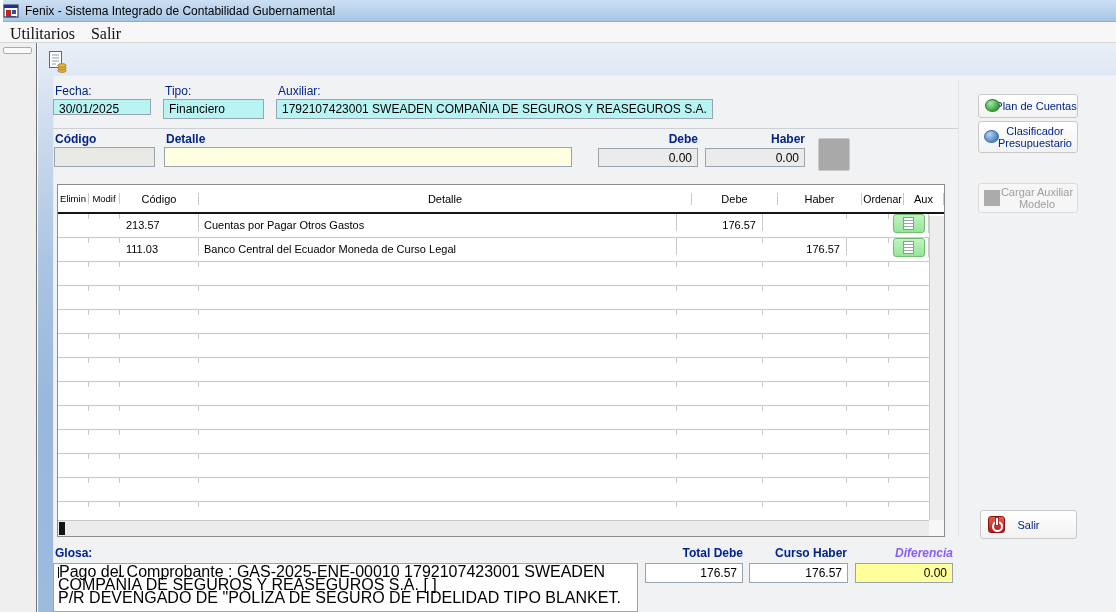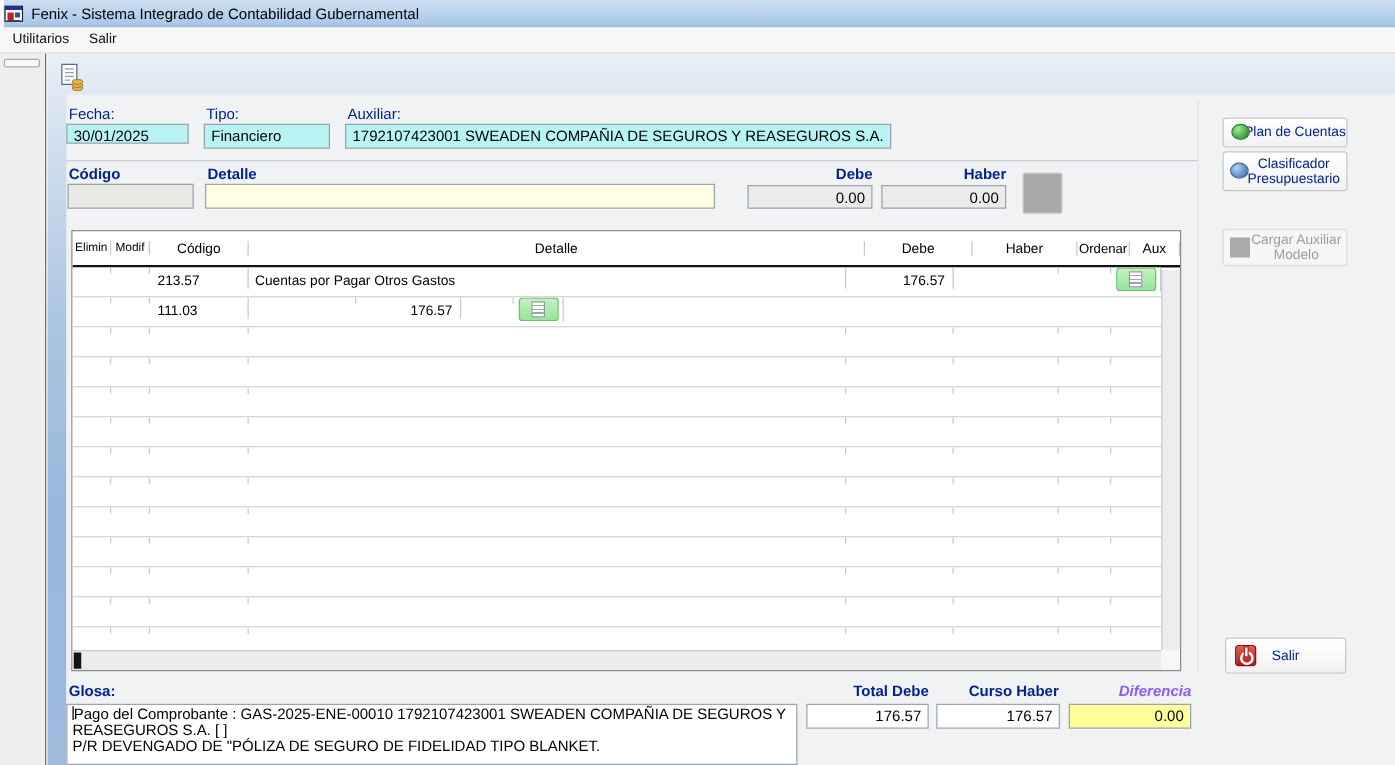--- a/index.html
+++ b/index.html
@@ -19,21 +19,21 @@
     display:flex; align-items:center; gap:6px; padding-left:0;
   }
   #titlebar .title { font-size:12px; color:#000; }
   .app-icon { width:16px; height:16px; display:inline-block; }
 
   
   #menubar {
     left:0; top:22px; width:1116px; height:21px; background:#F7F7F7;
     border-bottom:1px solid #D6D6D6; display:flex; align-items:stretch; padding-left:2px;
   }
-  .menu-item { padding:3px 8px 0 8px; font-size:11px; color:#111; cursor:default; }
+  .menu-item { padding:3px 8px 0 8px; font-size:16px; color:#111; cursor:default;font-family:Liberation Serif, serif; }
 
   
   #left-panel {
     left:0; top:43px; width:37px; height:569px; background:#EFEFEF;
     border-right:1px solid #707070;
   }
   #left-grip {
     left:3px; top:47px; width:29px; height:7px; background:#FAFAFA;
     border:1px solid #ABABAB; border-radius:2px;
   }
@@ -133,21 +133,21 @@
     border:2px solid #fff; border-radius:50%;
   }
   .power-icon::after {
     content:''; position:absolute; left:6.5px; top:1px; width:2px; height:7px;
     background:#fff; box-shadow:0 0 0 1px #B92222;
   }
 
   
   #glosa-box {
     left:53px; top:563px; width:585px; height:49px; background:#fff;
-    border:1px solid #9AA4AE; font-size:12px; line-height:13px;
+    border:1px solid #9AA4AE; font-size:16px; line-height:13px;
     padding:1px 4px; color:#000; overflow:hidden;
   }
   .caret { display:inline-block; width:1px; height:11px; background:#000; vertical-align:-1px; }
   .tot-lbl { top:546px; width:98px; text-align:right; }
   .tot-field { top:563px; height:20px; }
 </style>
 </head>
 <body>
 
 <div id="page">
@@ -241,20 +241,21 @@
         <div class="tc c-aux">
           <button class="aux-btn">
             <span class="doc-glyph"></span>
           </button>
         </div>
       </div>
       <div class="t-row">
         <div class="tc c-elimin"></div>
         <div class="tc c-modif"></div>
         <div class="tc c-codigo">111.03</div>
+        <div class="tc c-detalle">Banco Central del Ecuador Moneda de Curso Legal</div>
         <div class="tc c-debe"></div>
         <div class="tc c-haber">176.57</div>
         <div class="tc c-ordenar"></div>
         <div class="tc c-aux">
           <button class="aux-btn">
             <span class="doc-glyph"></span>
           </button>
         </div>
       </div>
       <div id="empty-rows">

